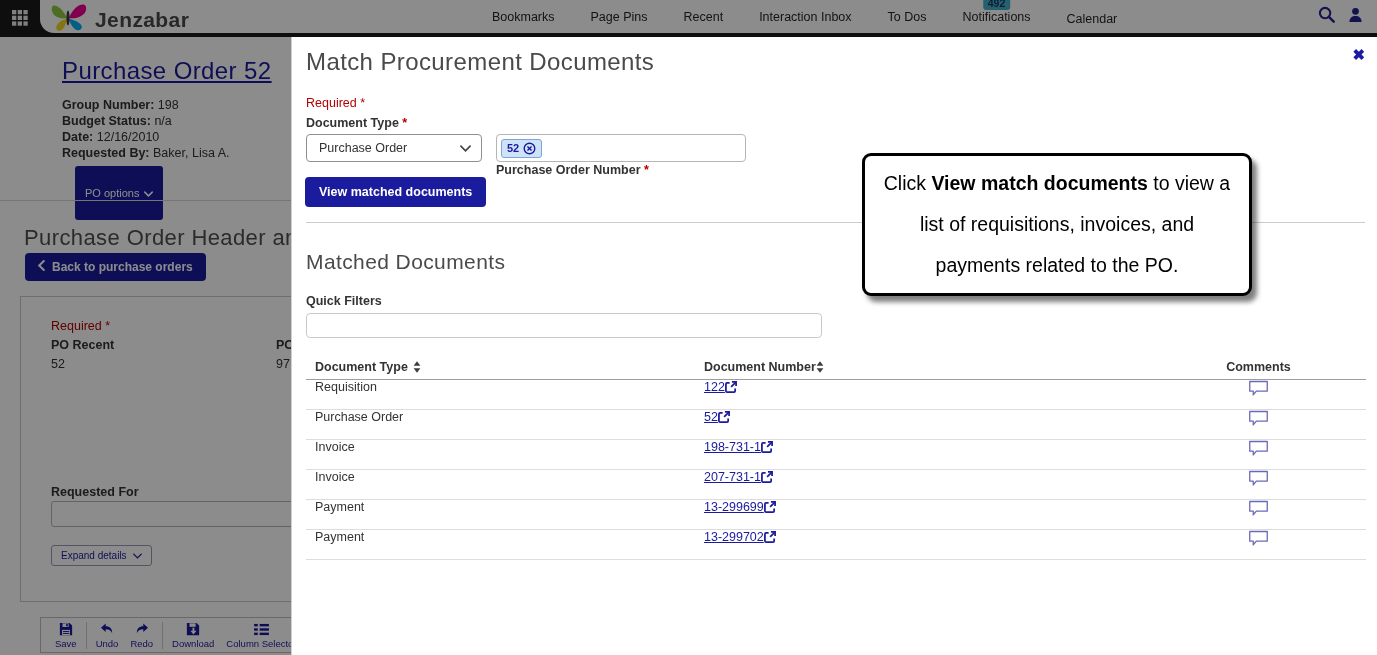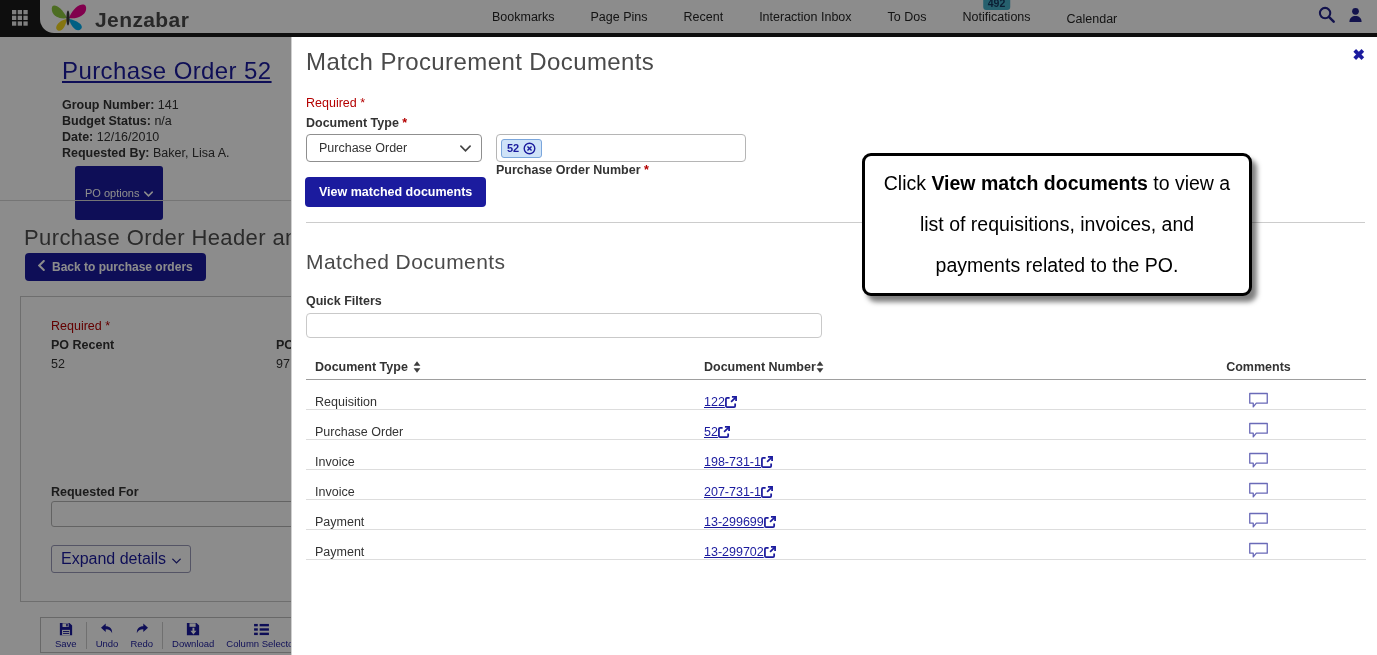--- a/index.html
+++ b/index.html
@@ -39,21 +39,21 @@
   .card-required { position:absolute; left:30px; top:22px; font-size:12.5px; color:var(--required); }
   .star { color:var(--required); }
   .card-po-label { position:absolute; left:30px; top:41px; font-size:12.5px; font-weight:bold; color:#333; }
   .card-po-value { position:absolute; left:30px; top:60px; font-size:12.5px; color:#333; }
   .card-clip-label { position:absolute; left:255px; top:41px; font-size:12.5px; font-weight:bold; color:#333; }
   .card-clip-value { position:absolute; left:255px; top:60px; font-size:12.5px; color:#333; }
   .card-reqfor-label { position:absolute; left:30px; top:188px; font-size:12.5px; font-weight:bold; color:#333; }
   .card-reqfor-input { position:absolute; left:30px; top:204px; width:330px; height:26px;
                        border:1px solid #b5b5b5; border-radius:3px; font-size:12.5px; padding:0 8px; }
   .expand-btn { position:absolute; left:30px; top:248px; background:#fff; border:1px solid #9a9ab8;
-                color:var(--accent); font-size:16px; padding:4px 9px; border-radius:3px;
+                color:var(--accent); font-size:10px; padding:4px 9px; border-radius:3px;
                 display:flex; align-items:center; gap:6px; cursor:pointer; }
   .toolbar { position:absolute; left:40px; top:617px; width:600px; height:36px; background:#fff;
              border:1px solid #bdbdbd; display:flex; align-items:center; padding-left:8px; }
   .tb-item { display:flex; flex-direction:column; align-items:center; justify-content:center;
              color:var(--accent); padding:0 6px; cursor:pointer; }
   .tb-icon { height:15px; display:flex; align-items:center; }
   .tb-label { font-size:9.5px; margin-top:1px; white-space:nowrap; }
   .tb-divider { width:1px; height:27px; background:#cccccc; margin:0 3px; }
 
   
@@ -80,21 +80,21 @@
   .m-view-btn { position:absolute; left:13px; top:140px; background:var(--accent); color:#fff;
                 font-size:12.5px; font-weight:bold; padding:8px 14px; border-radius:4px; border:none; cursor:pointer; }
   .m-hr { position:absolute; left:14px; right:12px; top:185px; border-top:1px solid #cccccc; }
   .m-matched { position:absolute; left:14px; top:213px; font-size:21px; color:#4a4a4a; letter-spacing:.4px; }
   .m-qf-label { position:absolute; left:14px; top:257px; font-size:12.5px; font-weight:bold; color:#333; }
   .m-qf-input { position:absolute; left:14px; top:276px; width:516px; height:25px; border:1px solid #c9c9c9;
                 border-radius:4px; font-size:12.5px; padding:0 8px; }
   .m-table { position:absolute; left:14px; top:317px; width:1060px; }
   .doc-hrow { display:flex; align-items:center; height:26px; border-bottom:1px solid #9e9e9e;
               font-size:12.5px; font-weight:bold; color:#333; }
-  .doc-row { display:flex; align-items:flex-end; height:30px; border-bottom:1px solid #dddddd;
+  .doc-row { display:flex; align-items:flex-start; height:30px; border-bottom:1px solid #dddddd;
              font-size:12.5px; color:#333; }
   .col-type { width:398px; padding-left:9px; display:flex; align-items:center; gap:5px; }
   .col-num  { width:447px; display:flex; align-items:center; }
   .col-com  { width:215px; display:flex; align-items:center; justify-content:center; }
   .sort { display:flex; }
   .doc-link { color:var(--link); text-decoration:underline; cursor:pointer; }
   .ext { color:var(--link); display:flex; cursor:pointer; }
   .comment { display:flex; cursor:pointer; }
 
   
@@ -103,21 +103,21 @@
              z-index:30; display:flex; align-items:center; justify-content:center; text-align:center;
              padding:0 18px; font-size:19.5px; line-height:41px; color:#000; }
 </style>
 </head>
 <body>
 
 <div class="page">
   <a class="po-title">Purchase Order 52</a>
   <div class="po-meta" id="po-meta">
       <div class="meta-row">
-    <span class="meta-label">Group Number:</span> <span class="meta-value">141</span>
+    <span class="meta-label">Group Number:</span> <span class="meta-value">198</span>
   </div>
       <div class="meta-row">
     <span class="meta-label">Budget Status:</span> <span class="meta-value">n/a</span>
   </div>
       <div class="meta-row">
     <span class="meta-label">Date:</span> <span class="meta-value">12/16/2010</span>
   </div>
       <div class="meta-row">
     <span class="meta-label">Requested By:</span> <span class="meta-value">Baker, Lisa A.</span>
   </div>

